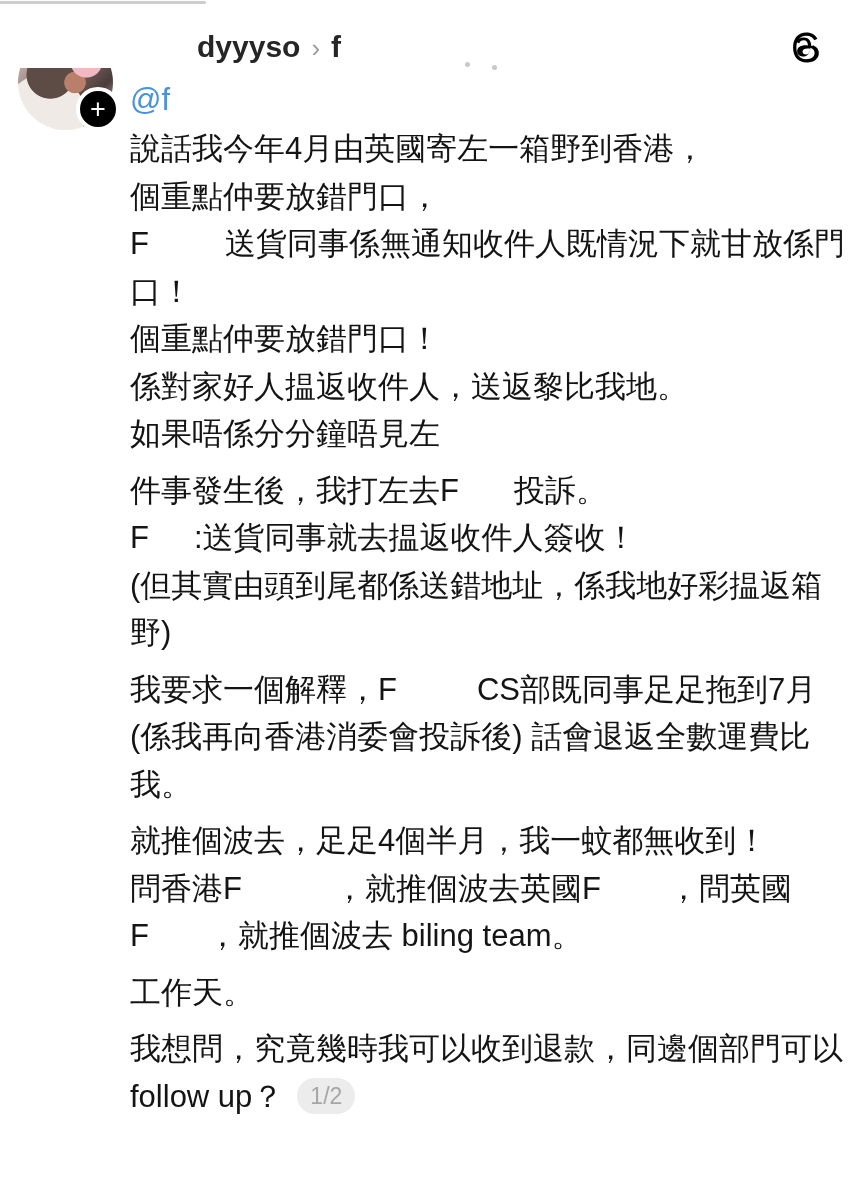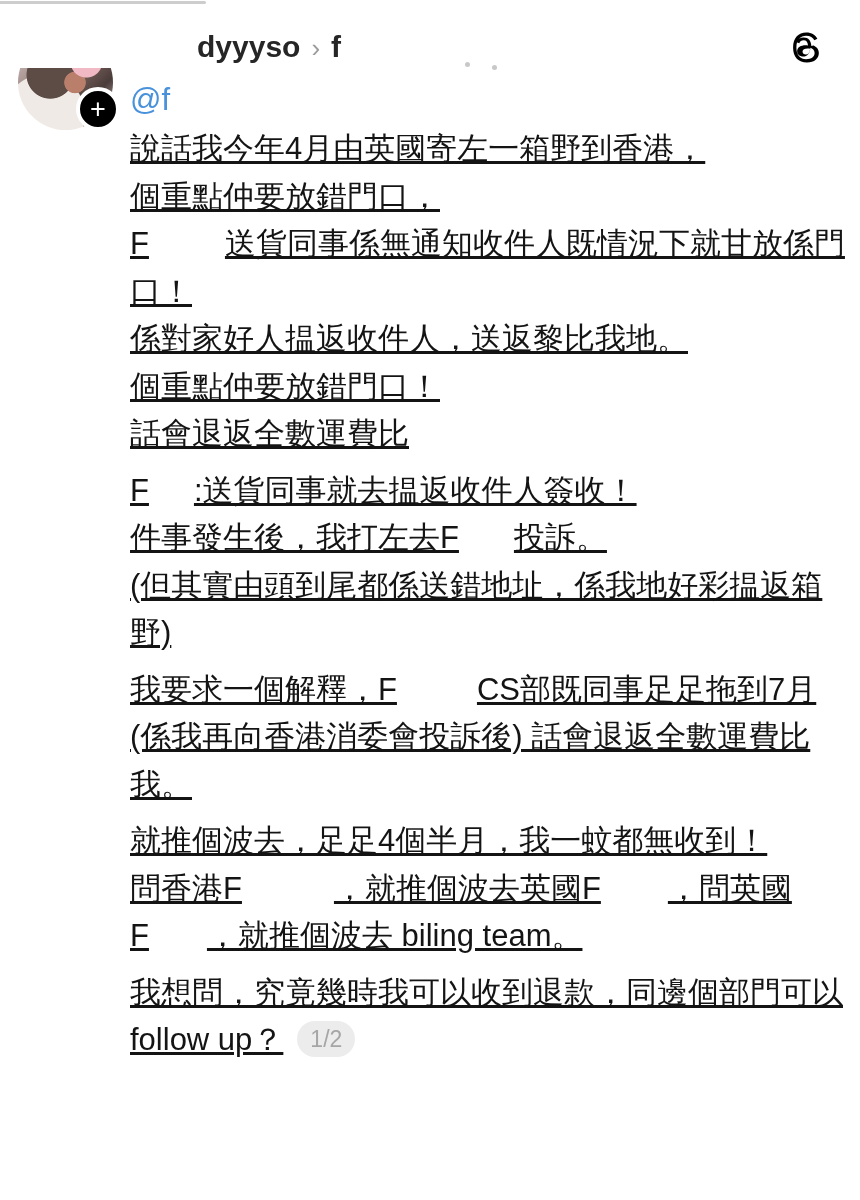--- a/index.html
+++ b/index.html
@@ -57,21 +57,21 @@
   .dot2{left:492px;top:65px;}
   
   .threads-logo{position:absolute;left:783px;top:22px;width:44px;height:50px;z-index:2;}
   
   .mention{
     position:absolute;left:130px;top:82px;
     font-size:31px;line-height:36px;color:#4891db;z-index:2;
   }
   
   .post-body{position:absolute;left:130px;top:125px;width:716px;z-index:2;}
-  .para{margin:0 14px 9px 0;text-decoration:underline;}
+  .para{margin:0 14px 9px 0;}
   .line{
     white-space:nowrap;height:47.5px;line-height:47.5px;
     font-size:31px;color:#141414;
   }
   .gap{display:inline-block;height:1px;}
   .pill{
     display:inline-block;background:#ececec;color:#a6a6a6;
     font-size:23px;line-height:1;padding:7px 13px 6px 13px;
     border-radius:999px;margin-left:14px;vertical-align:3px;
     font-weight:400;
@@ -100,39 +100,40 @@
 </div>
 
 <div class="mention">@f</div>
 
 <div class="post-body">
     <div class="para">
       <div class="line"><span>說話我今年4月由英國寄左一箱野到香港，</span></div>
       <div class="line"><span>個重點仲要放錯門口，</span></div>
       <div class="line"><span>F</span><span class="gap" style="width: 76px;"></span><span>送貨同事係無通知收件人既情況下就甘放係門</span></div>
       <div class="line"><span>口！</span></div>
+      <div class="line"><span>個重點仲要放錯門口！</span></div>
       <div class="line"><span>係對家好人揾返收件人，送返黎比我地。</span></div>
-      <div class="line"><span>個重點仲要放錯門口！</span></div>
-      <div class="line"><span>話會退返全數運費比</span></div>
+      <div class="line"><span>如果唔係分分鐘唔見左</span></div>
     </div>
     <div class="para">
+      <div class="line"><span>件事發生後，我打左去F</span><span class="gap" style="width: 55px;"></span><span>投訴。</span></div>
       <div class="line"><span>F</span><span class="gap" style="width: 45px;"></span><span>:送貨同事就去揾返收件人簽收！</span></div>
-      <div class="line"><span>件事發生後，我打左去F</span><span class="gap" style="width: 55px;"></span><span>投訴。</span></div>
       <div class="line"><span>(但其實由頭到尾都係送錯地址，係我地好彩揾返箱</span></div>
       <div class="line"><span>野)</span></div>
     </div>
     <div class="para">
       <div class="line"><span>我要求一個解釋，F</span><span class="gap" style="width: 80px;"></span><span>CS部既同事足足拖到7月</span></div>
       <div class="line"><span>(係我再向香港消委會投訴後) 話會退返全數運費比</span></div>
       <div class="line"><span>我。</span></div>
     </div>
     <div class="para">
       <div class="line"><span>就推個波去，足足4個半月，我一蚊都無收到！</span></div>
       <div class="line"><span>問香港F</span><span class="gap" style="width: 92px;"></span><span>，就推個波去英國F</span><span class="gap" style="width: 67px;"></span><span>，問英國</span></div>
       <div class="line"><span>F</span><span class="gap" style="width: 58px;"></span><span>，就推個波去 biling team。</span></div>
     </div>
     <div class="para">
+      <div class="line"><span>工作天。</span></div>
     </div>
     <div class="para">
       <div class="line"><span>我想問，究竟幾時我可以收到退款，同邊個部門可以</span></div>
       <div class="line"><span>follow up？</span><span class="pill">1/2</span></div>
     </div>
   </div>
 
 </body></html>

